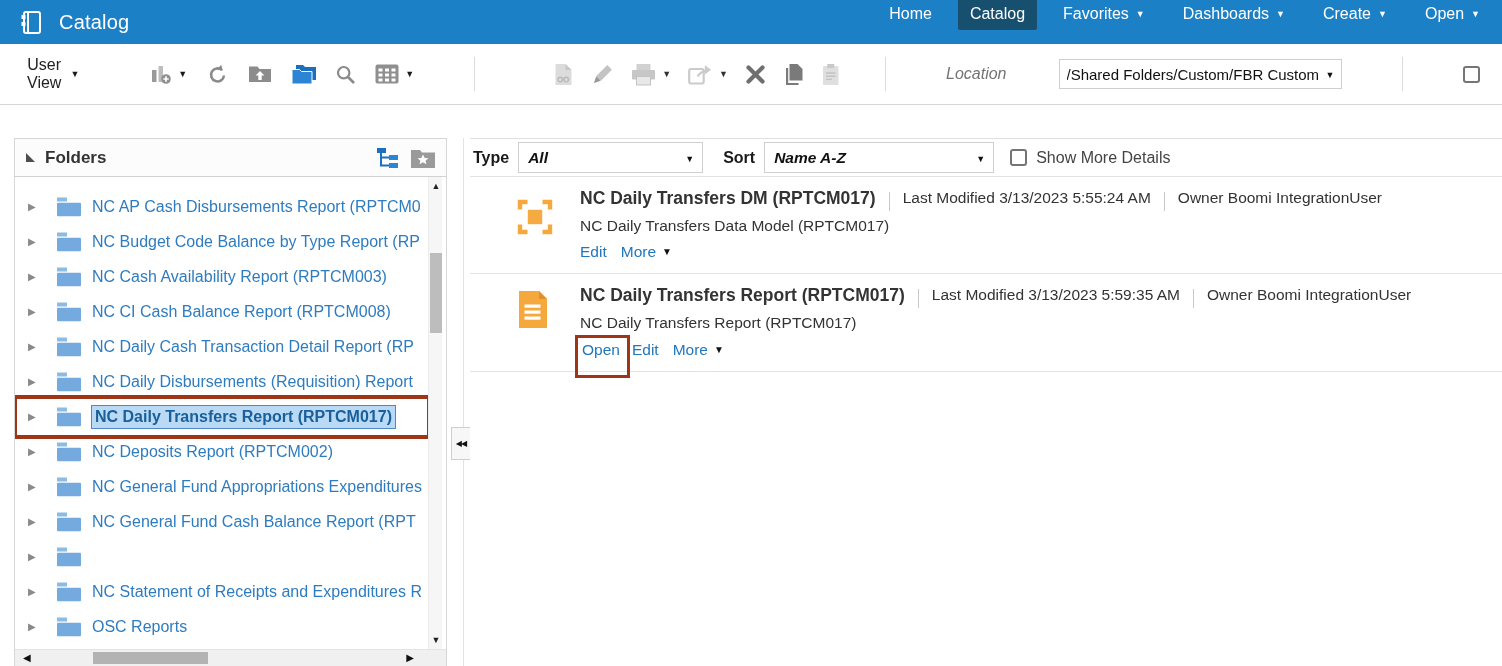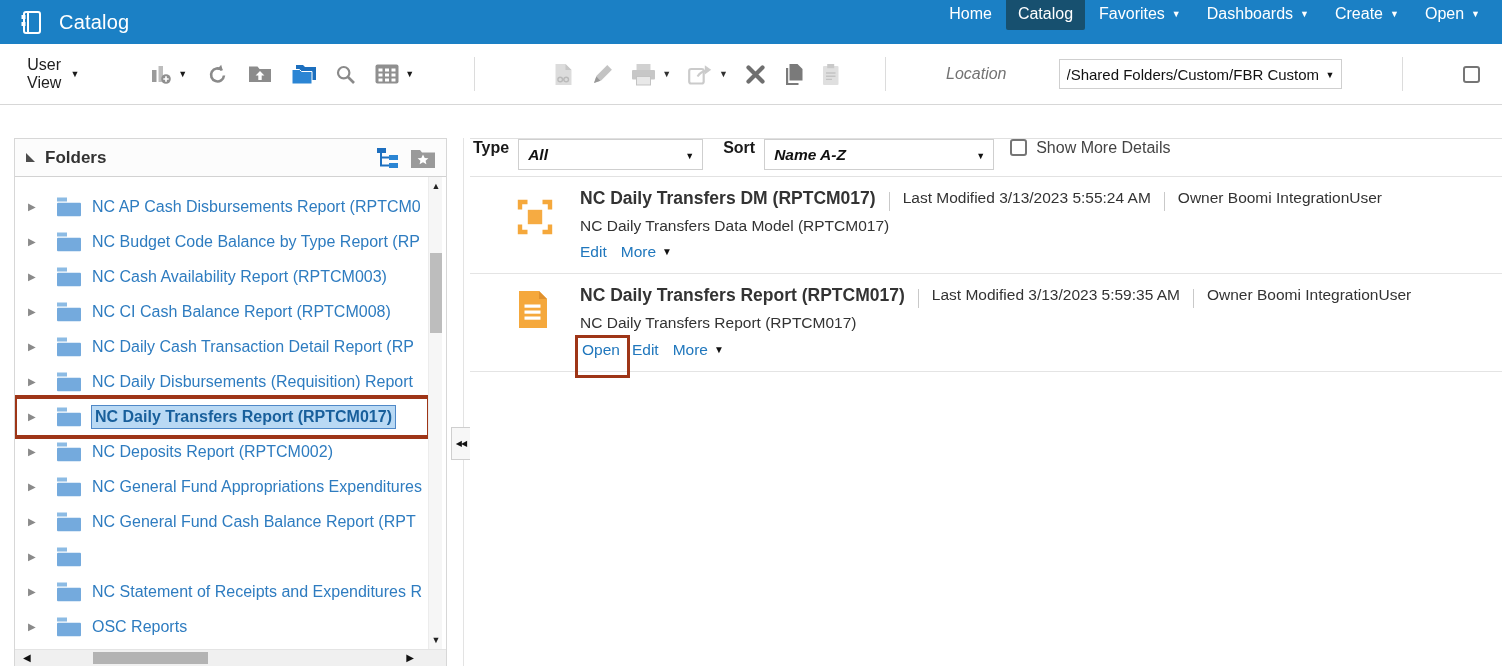--- a/index.html
+++ b/index.html
@@ -10,21 +10,21 @@
   *{box-sizing:border-box; margin:0; padding:0;}
   html,body{width:1502px; height:666px; overflow:hidden;}
   body{font-family:"Liberation Sans", sans-serif; color:var(--text); background:#fff;}
   .app{position:relative; width:1502px; height:666px; background:#fff;}
 
   
   .topbar{position:relative; height:44px; background:var(--topbar); color:#fff; display:flex; align-items:center;}
   .brand{display:flex; align-items:center; margin-left:18px;}
   .brand .logo{display:inline-flex; margin-right:14px;}
   .page-title{font-size:20px; letter-spacing:.2px;}
-  .topnav{position:absolute; right:10px; top:0; height:28px; display:flex; align-items:center; gap:2px;}
+  .topnav{position:absolute; right:10px; top:0; height:28px; display:flex; align-items:center; gap:14px;}
   .nav-item{display:flex; align-items:center; padding:7px 12px; font-size:16px; cursor:pointer; border-radius:2px; white-space:nowrap;}
   .nav-item.active{background:var(--active-tab);}
   .nav-caret{font-size:9px; margin-left:7px; line-height:1;}
 
   
   .toolbar{position:relative; height:61px; background:#fff; border-bottom:1px solid #d7d7d7; display:flex; align-items:center; padding:0 10px 0 27px;gap:44px;}
   .userview{display:flex; align-items:center; background:none; border:none; font-family:inherit; font-size:16px; color:#222; cursor:pointer;}
   .userview .tool-caret{margin-left:9px;}
   .tool-group{display:flex; align-items:center; gap:19px; margin-left:26px;}
   .tool-group.right{margin-left:18px; gap:17px;}
@@ -68,21 +68,21 @@
   .hscroll .arr{position:absolute; top:2px; font-size:10px; color:#111; cursor:pointer;}
   .hscroll .arr.left{left:8px;} .hscroll .arr.right{right:32px;}
   .hthumb{position:absolute; left:78px; top:2px; width:115px; height:12px; background:#b3b3b3; cursor:pointer;}
 
   
   .splitter{position:absolute; left:463px; top:33px; bottom:0; width:1px; background:#e3e3e3;}
   .collapse-btn{position:absolute; left:-12px; top:289px; width:20px; height:33px; background:#f7f7f7; border:1px solid #cfcfcf; font-size:8px; letter-spacing:-1px; color:#111; cursor:pointer; font-family:inherit; padding:0;}
 
   
   .content{position:absolute; left:470px; top:33px; right:0; bottom:0; background:#fff; border-top:1px solid #e0e0e0;}
-  .content-header{position:relative; height:38px; display:flex; border-bottom:1px solid #e2e2e2; padding-left:3px;}
+  .content-header{position:relative; height:38px; display:flex; align-items:center; border-bottom:1px solid #e2e2e2; padding-left:3px;}
   .ch-label{font-size:16px; font-weight:bold; color:#1a1a1a; margin-right:9px;}
   .select{position:relative; height:31px; border:1px solid #cfcfcf; background:#fff; display:flex; align-items:center; padding:0 24px 0 9px; cursor:pointer;font-style:italic;}
   .select .sel-text{font-size:15.5px; font-weight:bold; color:#111; white-space:nowrap;}
   .select .sel-caret{position:absolute; right:8px; top:11px; font-size:9px; color:#111;}
   .select.type{width:185px; margin-right:20px;}
   .select.sort{width:230px; margin-right:16px;}
   .content-header .checkbox{border-width:2px;}
 
   .item-row{position:relative; border-bottom:1px solid #e4e4e4; padding:8px 0 9px 110px; min-height:88px;}
   .item-icon{position:absolute; left:47px; top:22px; display:inline-flex;}

